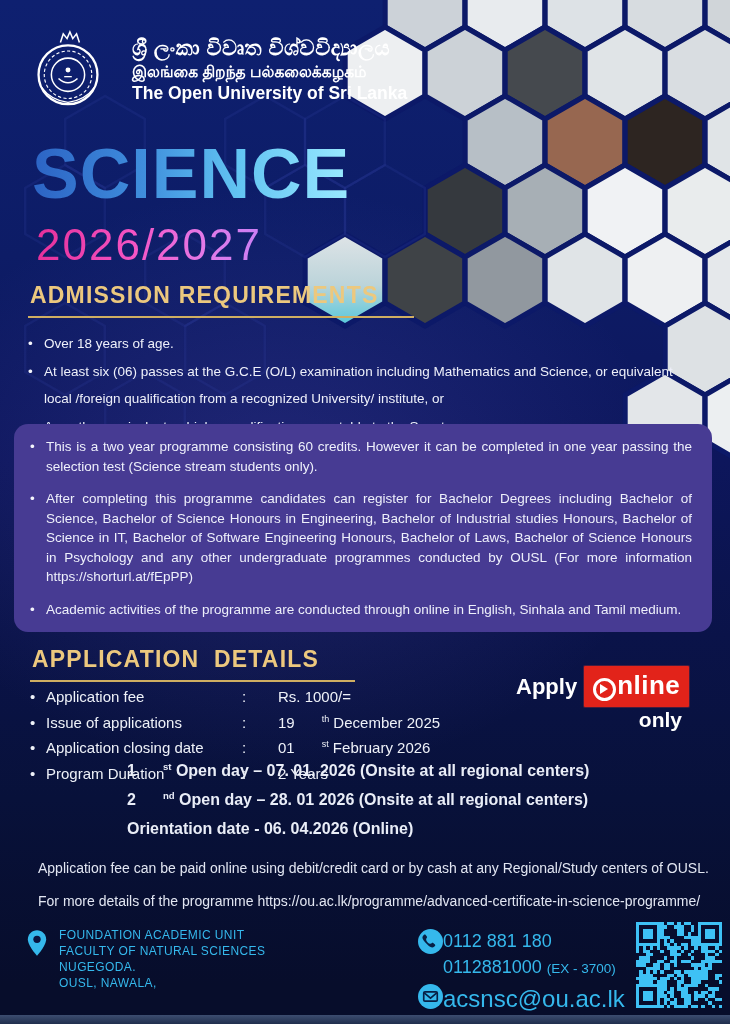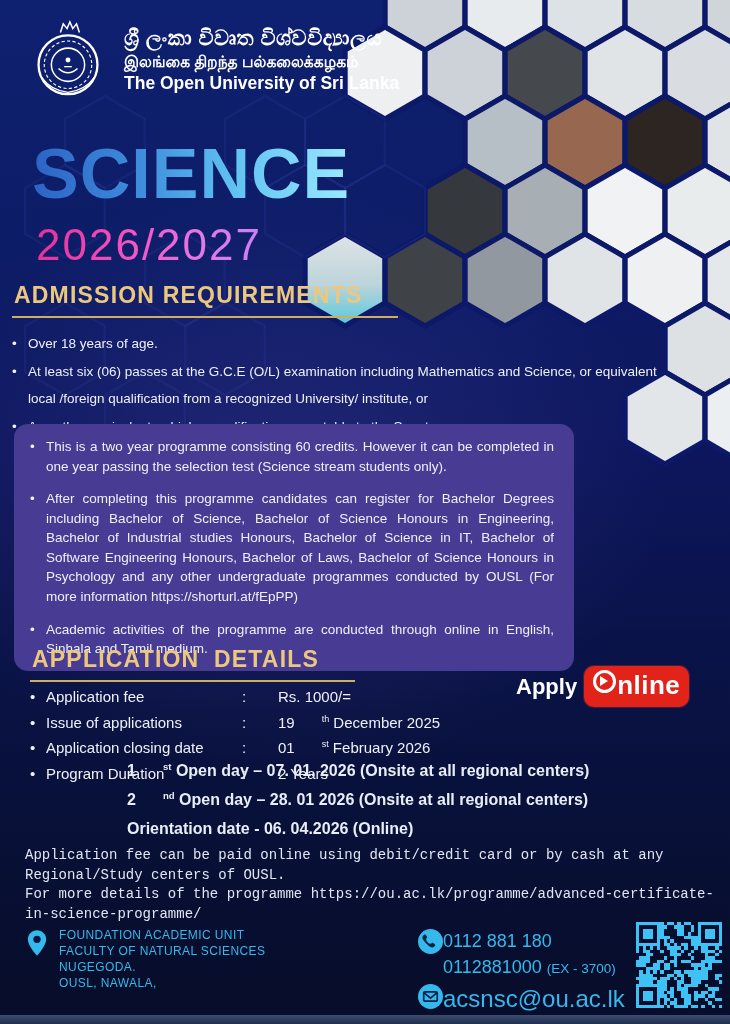--- a/index.html
+++ b/index.html
@@ -6,74 +6,74 @@
   .poster{
     position:relative;width:730px;height:1024px;overflow:hidden;
     font-family:"Liberation Sans","DejaVu Sans",sans-serif;
     -webkit-font-smoothing:antialiased;
     background:
       radial-gradient(ellipse 560px 420px at 38% 47%, rgba(110,100,215,.20), transparent 70%),
       linear-gradient(180deg,#0e2070 0%,#0d1c66 25%,#0d165c 45%,#0a1349 62%,#08113a 78%,#070d2b 96%);
   }
   .hexcollage{position:absolute;top:0;right:0;pointer-events:none;}
   
-  .brand{position:absolute;left:30px;top:18px;display:flex;gap:18px;align-items:center;}
+  .brand{position:absolute;left:30px;top:28px;display:flex;gap:26px;align-items:center;}
   .brand-lines{color:#fff;}
   .l-sin{font-size:21px;font-weight:700;letter-spacing:.5px;line-height:1.25;}
   .l-tam{font-size:15.5px;font-weight:600;line-height:1.3;}
   .l-eng{font-size:17.5px;font-weight:600;line-height:1.3;}
   .cert{position:absolute;left:30px;top:100px;margin:0;color:#ffffff;
     font-family:"Liberation Serif","DejaVu Serif",serif;font-weight:700;font-size:30px;
     letter-spacing:.5px;text-shadow:2px 2px 3px rgba(0,0,15,.85);}
   .science{position:absolute;left:32px;top:134px;font-weight:700;font-size:70px;letter-spacing:1px;
     background:linear-gradient(90deg,#2c63c4 0%,#3f8edd 35%,#62c4f2 65%,#9ae9ff 100%);
     -webkit-background-clip:text;background-clip:text;color:transparent;}
   .year{position:absolute;left:36px;top:220px;font-weight:400;font-size:44px;letter-spacing:2px;
     background:linear-gradient(90deg,#e6309a 0%,#f556c6 45%,#e27ae8 75%,#c97ff5 100%);
     -webkit-background-clip:text;background-clip:text;color:transparent;}
   
   .gold-h{display:inline-block;margin:0;color:#ecc87e;font-weight:600;font-size:23px;
     letter-spacing:1.2px;border-bottom:2px solid #cfae62;padding:0 36px 7px 2px;}
-  .sec-admission{position:absolute;left:12px;top:282px;}
+  .sec-admission{position:absolute;left:28px;top:282px;}
   .sec-application{position:absolute;left:30px;top:646px;}
   .ws{word-spacing:7px;}
   
   ul.blist{list-style:none;margin:12px 0 0 0;padding:0;color:#eef0fa;}
   ul.blist li{position:relative;padding-left:16px;}
   ul.blist li::before{content:"•";position:absolute;left:0;top:0;color:#f4f5fc;}
   .adm{width:652px;font-size:13.5px;line-height:2.05;}
   
-  .panel{position:absolute;left:14px;top:424px;width:560px;box-sizing:border-box;
+  .panel{position:absolute;left:14px;top:424px;width:698px;box-sizing:border-box;
     background:#473b93;border-radius:14px;padding:13px 20px 12px 16px;}
   .panel ul.blist{margin:0;font-size:13.5px;line-height:1.45;color:#eef0fb;}
   .panel ul.blist li{text-align:justify;margin-bottom:13px;}
   .panel ul.blist li:last-child{margin-bottom:0;}
   
   .detrows{position:absolute;left:30px;top:688px;font-size:15px;color:#eef1f8;}
   .drow{display:flex;height:25.5px;align-items:flex-start;}
   .drow .dot{width:16px;}
   .drow .lab{width:196px;}
   .drow .col{width:36px;}
   sup{font-size:60%;line-height:0;padding-left:27px;}
   
   .badge{position:absolute;left:516px;top:666px;width:170px;color:#fff;}
   .badge .topline{display:flex;align-items:center;}
   .badge .apply{font-size:22px;font-weight:700;margin-right:7px;}
-  .online-box{background:#e2231a;border-radius:10px;padding:4px 9px 6px;display:flex;align-items:flex-start;box-shadow:0 0 0 1px rgba(255,60,40,.25);}
+  .online-box{background:#e2231a;border-radius:1px;padding:4px 9px 6px;display:flex;align-items:flex-end;box-shadow:0 0 0 1px rgba(255,60,40,.25);}
   .play-o{width:17px;height:17px;border:3.5px solid #fff;border-radius:50%;position:relative;display:inline-block;flex:0 0 auto;}
   .play-o::after{content:"";position:absolute;left:4px;top:3px;width:0;height:0;
     border-left:8px solid #fff;border-top:5.5px solid transparent;border-bottom:5.5px solid transparent;}
   .nline{font-size:26px;font-weight:800;letter-spacing:.5px;margin-left:1px;}
   .badge .only{text-align:right;font-size:21px;font-weight:700;margin-top:1px;padding-right:4px;}
   
   .sched{position:absolute;left:127px;top:762px;color:#e9edf7;font-weight:700;font-size:16px;}
   .sched div{margin-bottom:11px;}
   
   .note{position:absolute;left:25px;top:846px;width:700px;color:#e2e6f2;font-size:14px;line-height:1.4;}
-  .note p{margin:0;font-family:Liberation Mono, monospace;}
+  .note p{margin:13px;}
   
   .footer-addr{position:absolute;left:26px;top:928px;display:flex;gap:11px;color:#35b8ec;}
   .footer-addr .lines{font-size:12px;line-height:1.33;letter-spacing:.4px;}
   .contact{position:absolute;left:418px;top:928px;color:#35b8ec;}
   .crow{display:flex;align-items:flex-start;}
   .cicon{flex:0 0 auto;margin-top:1px;}
   .ph1{font-size:18px;line-height:1.45;}
   .ph2{font-size:18px;line-height:1.45;}
   .ext{font-size:13.5px;}
   .email-row{margin-top:3px;}
@@ -209,20 +209,21 @@
   </div>
 
   <div class="badge">
     <div class="topline">
       <span class="apply">Apply</span>
       <span class="online-box">
         <span class="play-o"></span>
         <span class="nline">nline</span>
       </span>
     </div>
+    <div class="only">only</div>
   </div>
 
   <div class="sched">
     <div><span>1</span><sup>st</sup><span> Open day – 07. 01. 2026 (Onsite at all regional centers)</span></div>
     <div><span>2</span><sup>nd</sup><span> Open day – 28. 01 2026 (Onsite at all regional centers)</span></div>
     <div><span>Orientation date - 06. 04.2026 (Online)</span><sup></sup><span></span></div>
   </div>
 
   <div class="note">
     <p>Application fee can be paid online using debit/credit card or by cash at any Regional/Study centers of OUSL.</p>

